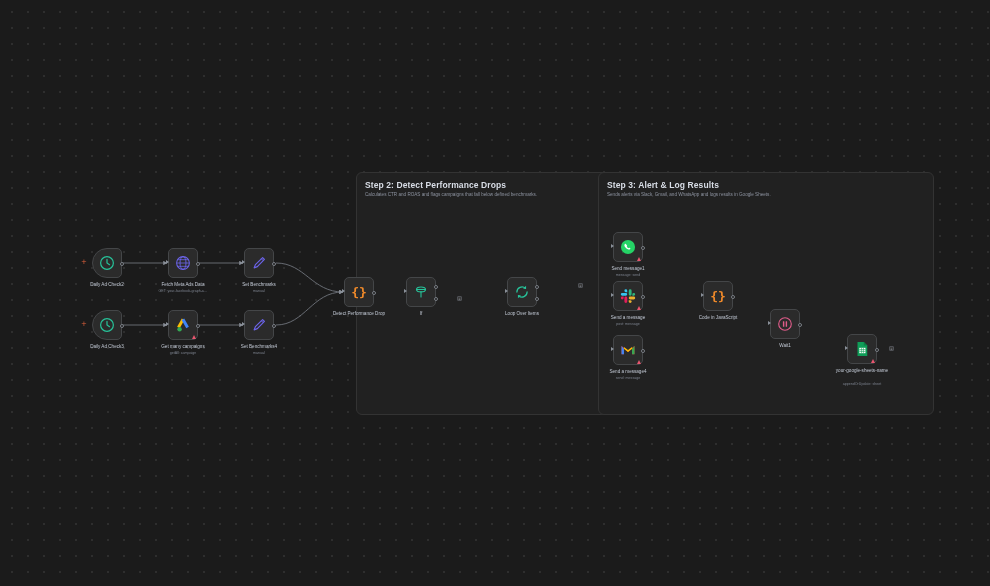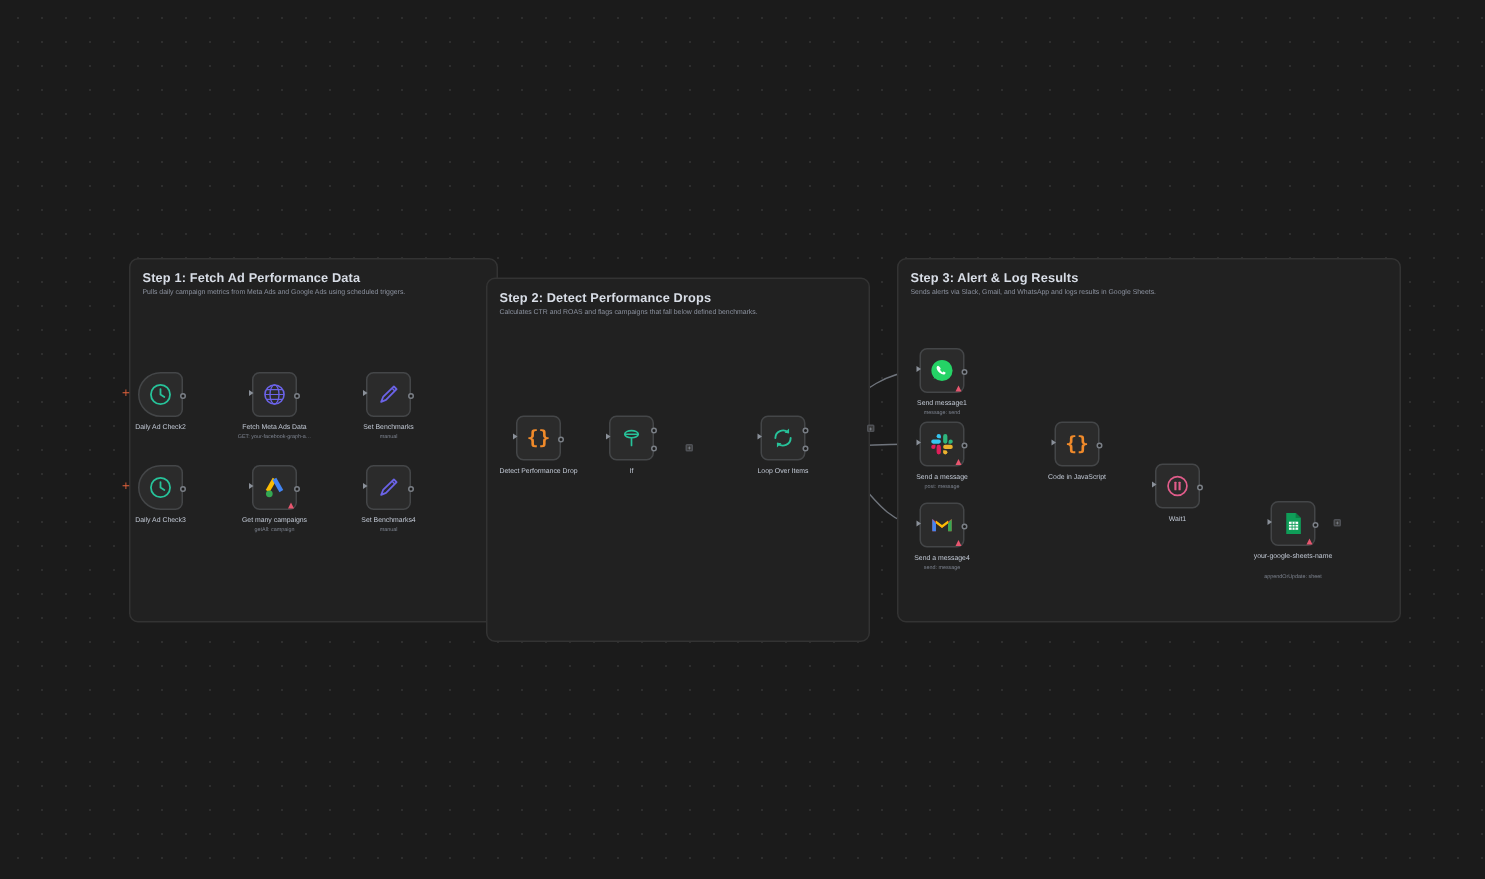--- a/index.html
+++ b/index.html
@@ -165,25 +165,21 @@
       <path d="M644,350 C672,350 678,296 702,292" marker-end="url(#arw)"></path>
 
       <path d="M734,296 C752,296 756,324 769,324" marker-end="url(#arw)"></path>
 
       <path d="M801,324 C822,324 828,349 846,349" marker-end="url(#arw)"></path>
 
       <path d="M877,349 L888,349" stroke-dasharray="2 2"></path>
     </g>
   </svg>
 
-  <div class="panel" style="left:86px;top:172px;width:246px;height:243px;">
-    <div class="panel-title">Step 1: Fetch Ad Performance Data</div>
-    <div class="panel-sub">Pulls daily campaign metrics from Meta Ads and Google Ads using scheduled triggers.</div>
-  </div>
-  <div class="panel" style="left:324px;top:172px;width:256px;height:243px;margin-top:13px;">
+  <div class="panel" style="left:356px;top:172px;width:256px;height:243px;">
     <div class="panel-title">Step 2: Detect Performance Drops</div>
     <div class="panel-sub">Calculates CTR and ROAS and flags campaigns that fall below defined benchmarks.</div>
   </div>
   <div class="panel" style="left:598px;top:172px;width:336px;height:243px;">
     <div class="panel-title">Step 3: Alert &amp; Log Results</div>
     <div class="panel-sub">Sends alerts via Slack, Gmail, and WhatsApp and logs results in Google Sheets.</div>
   </div>
 
   <div class="plus-marker" style="left:81px;top:259px;">+</div>
   <div class="plus-marker" style="left:81px;top:321px;">+</div>

